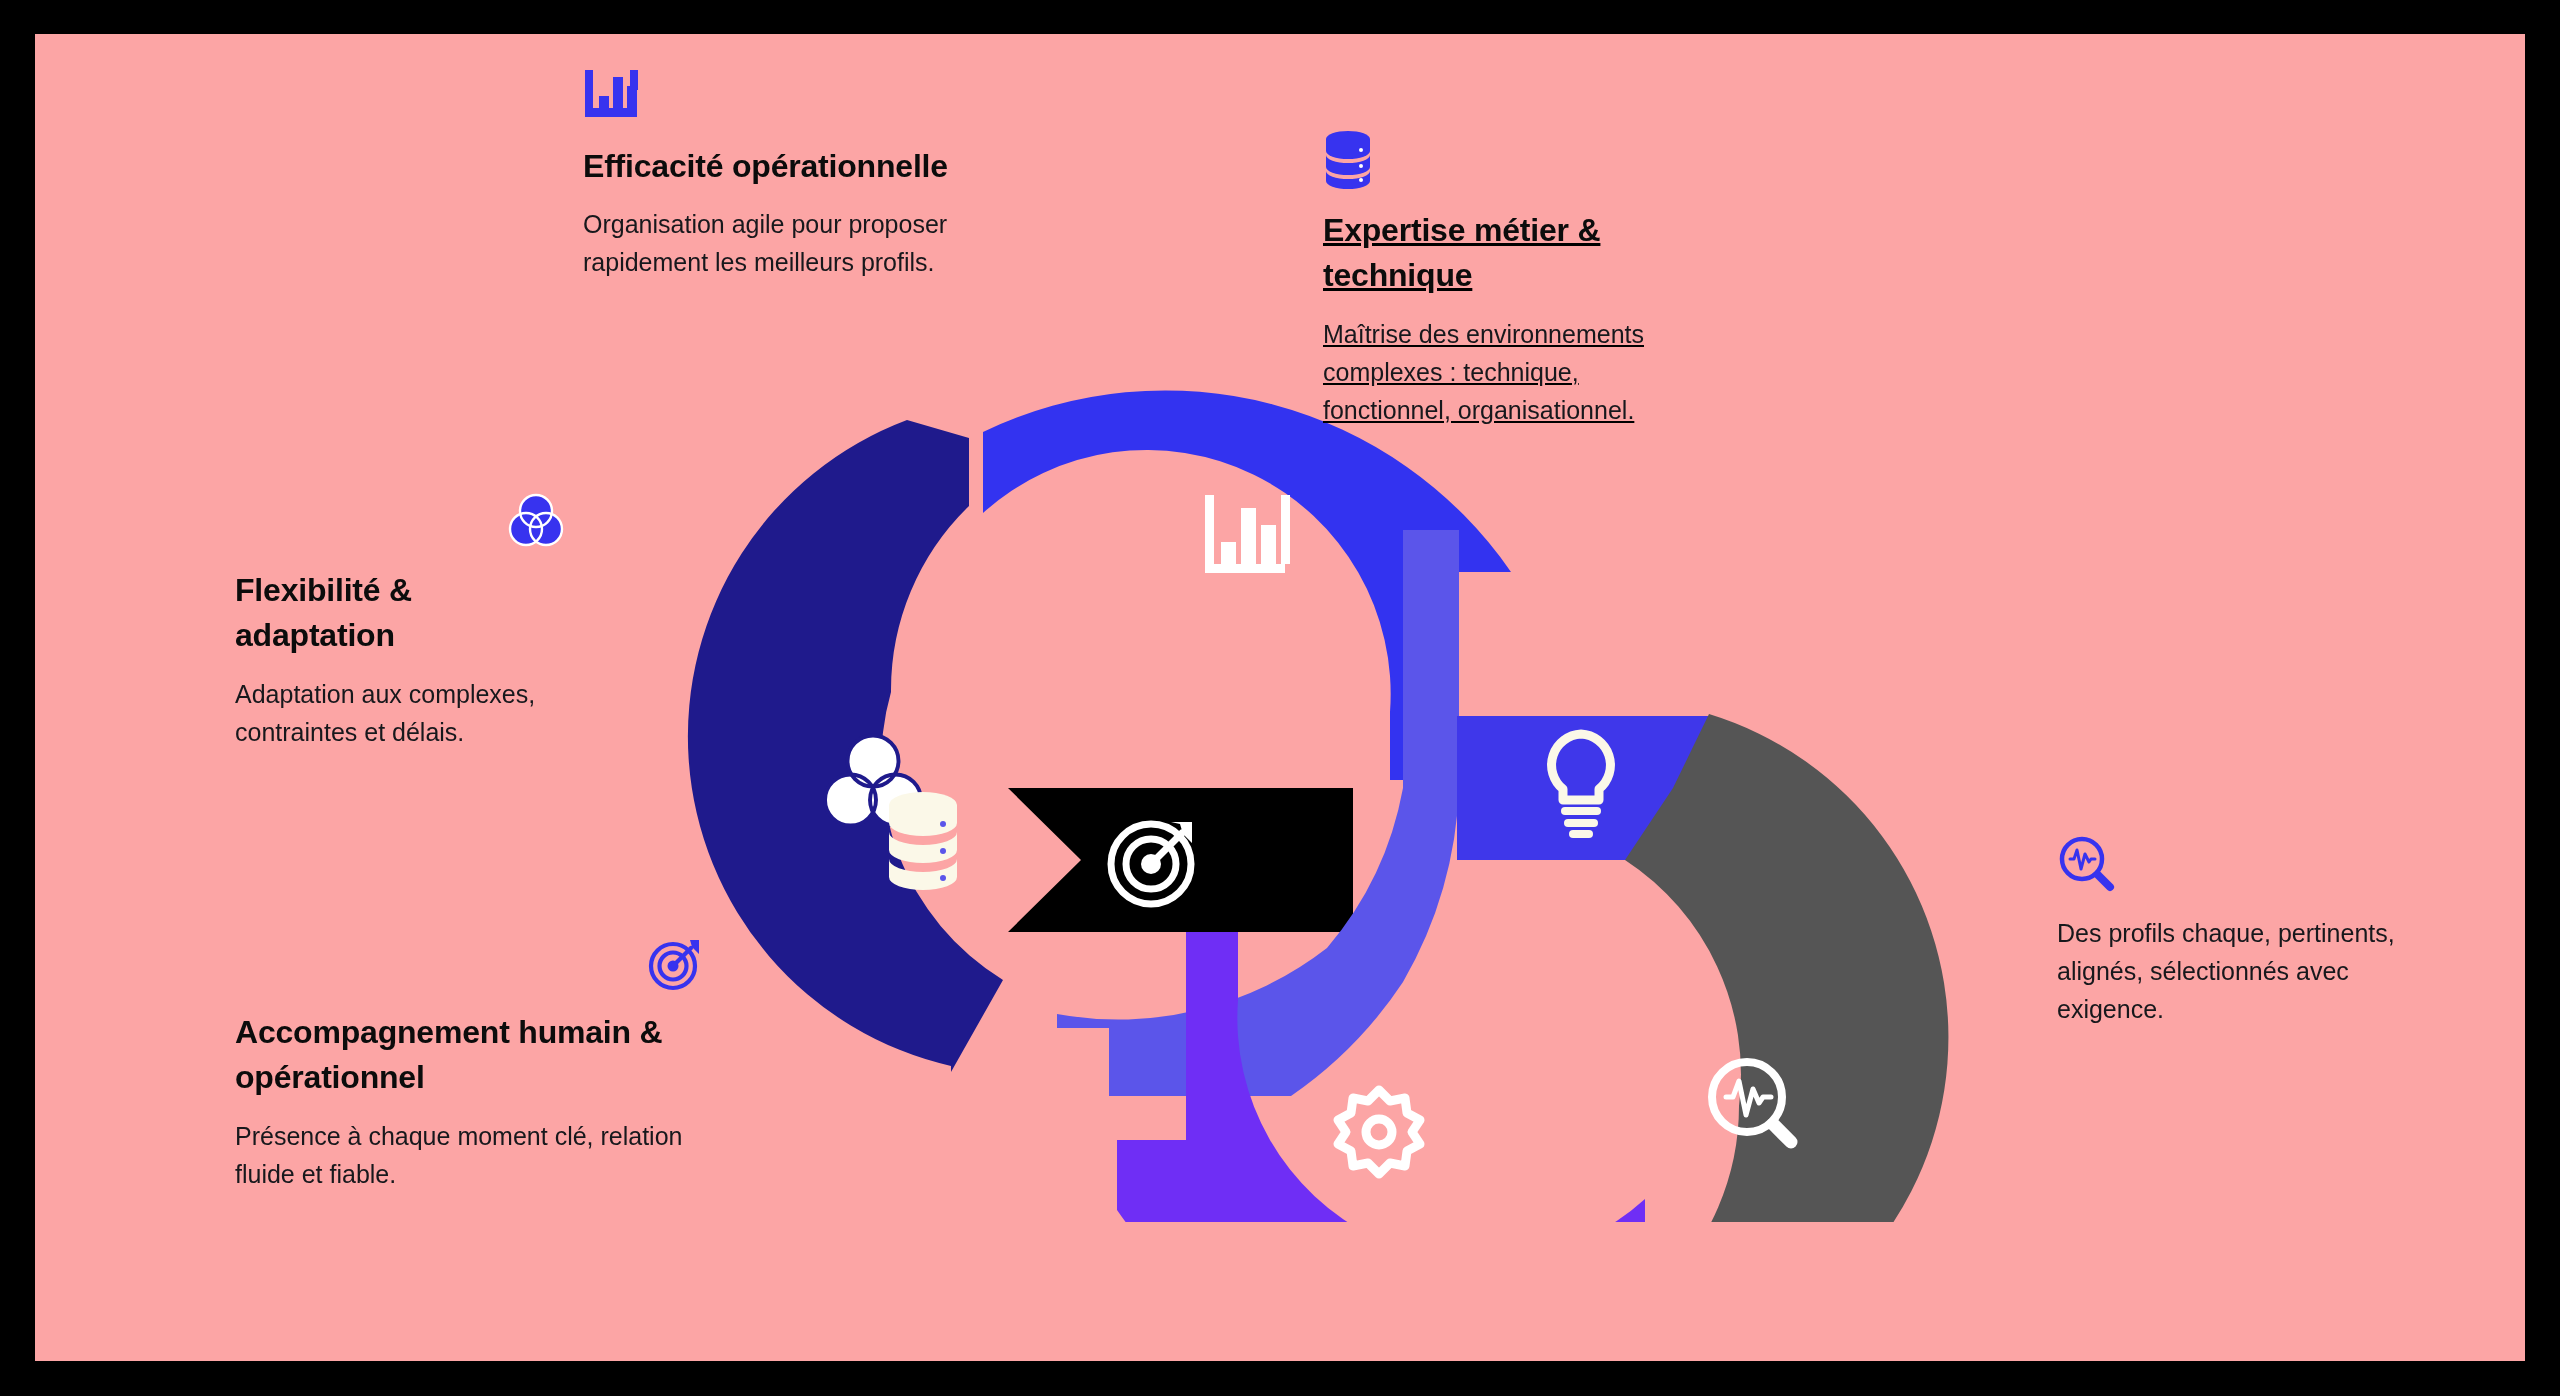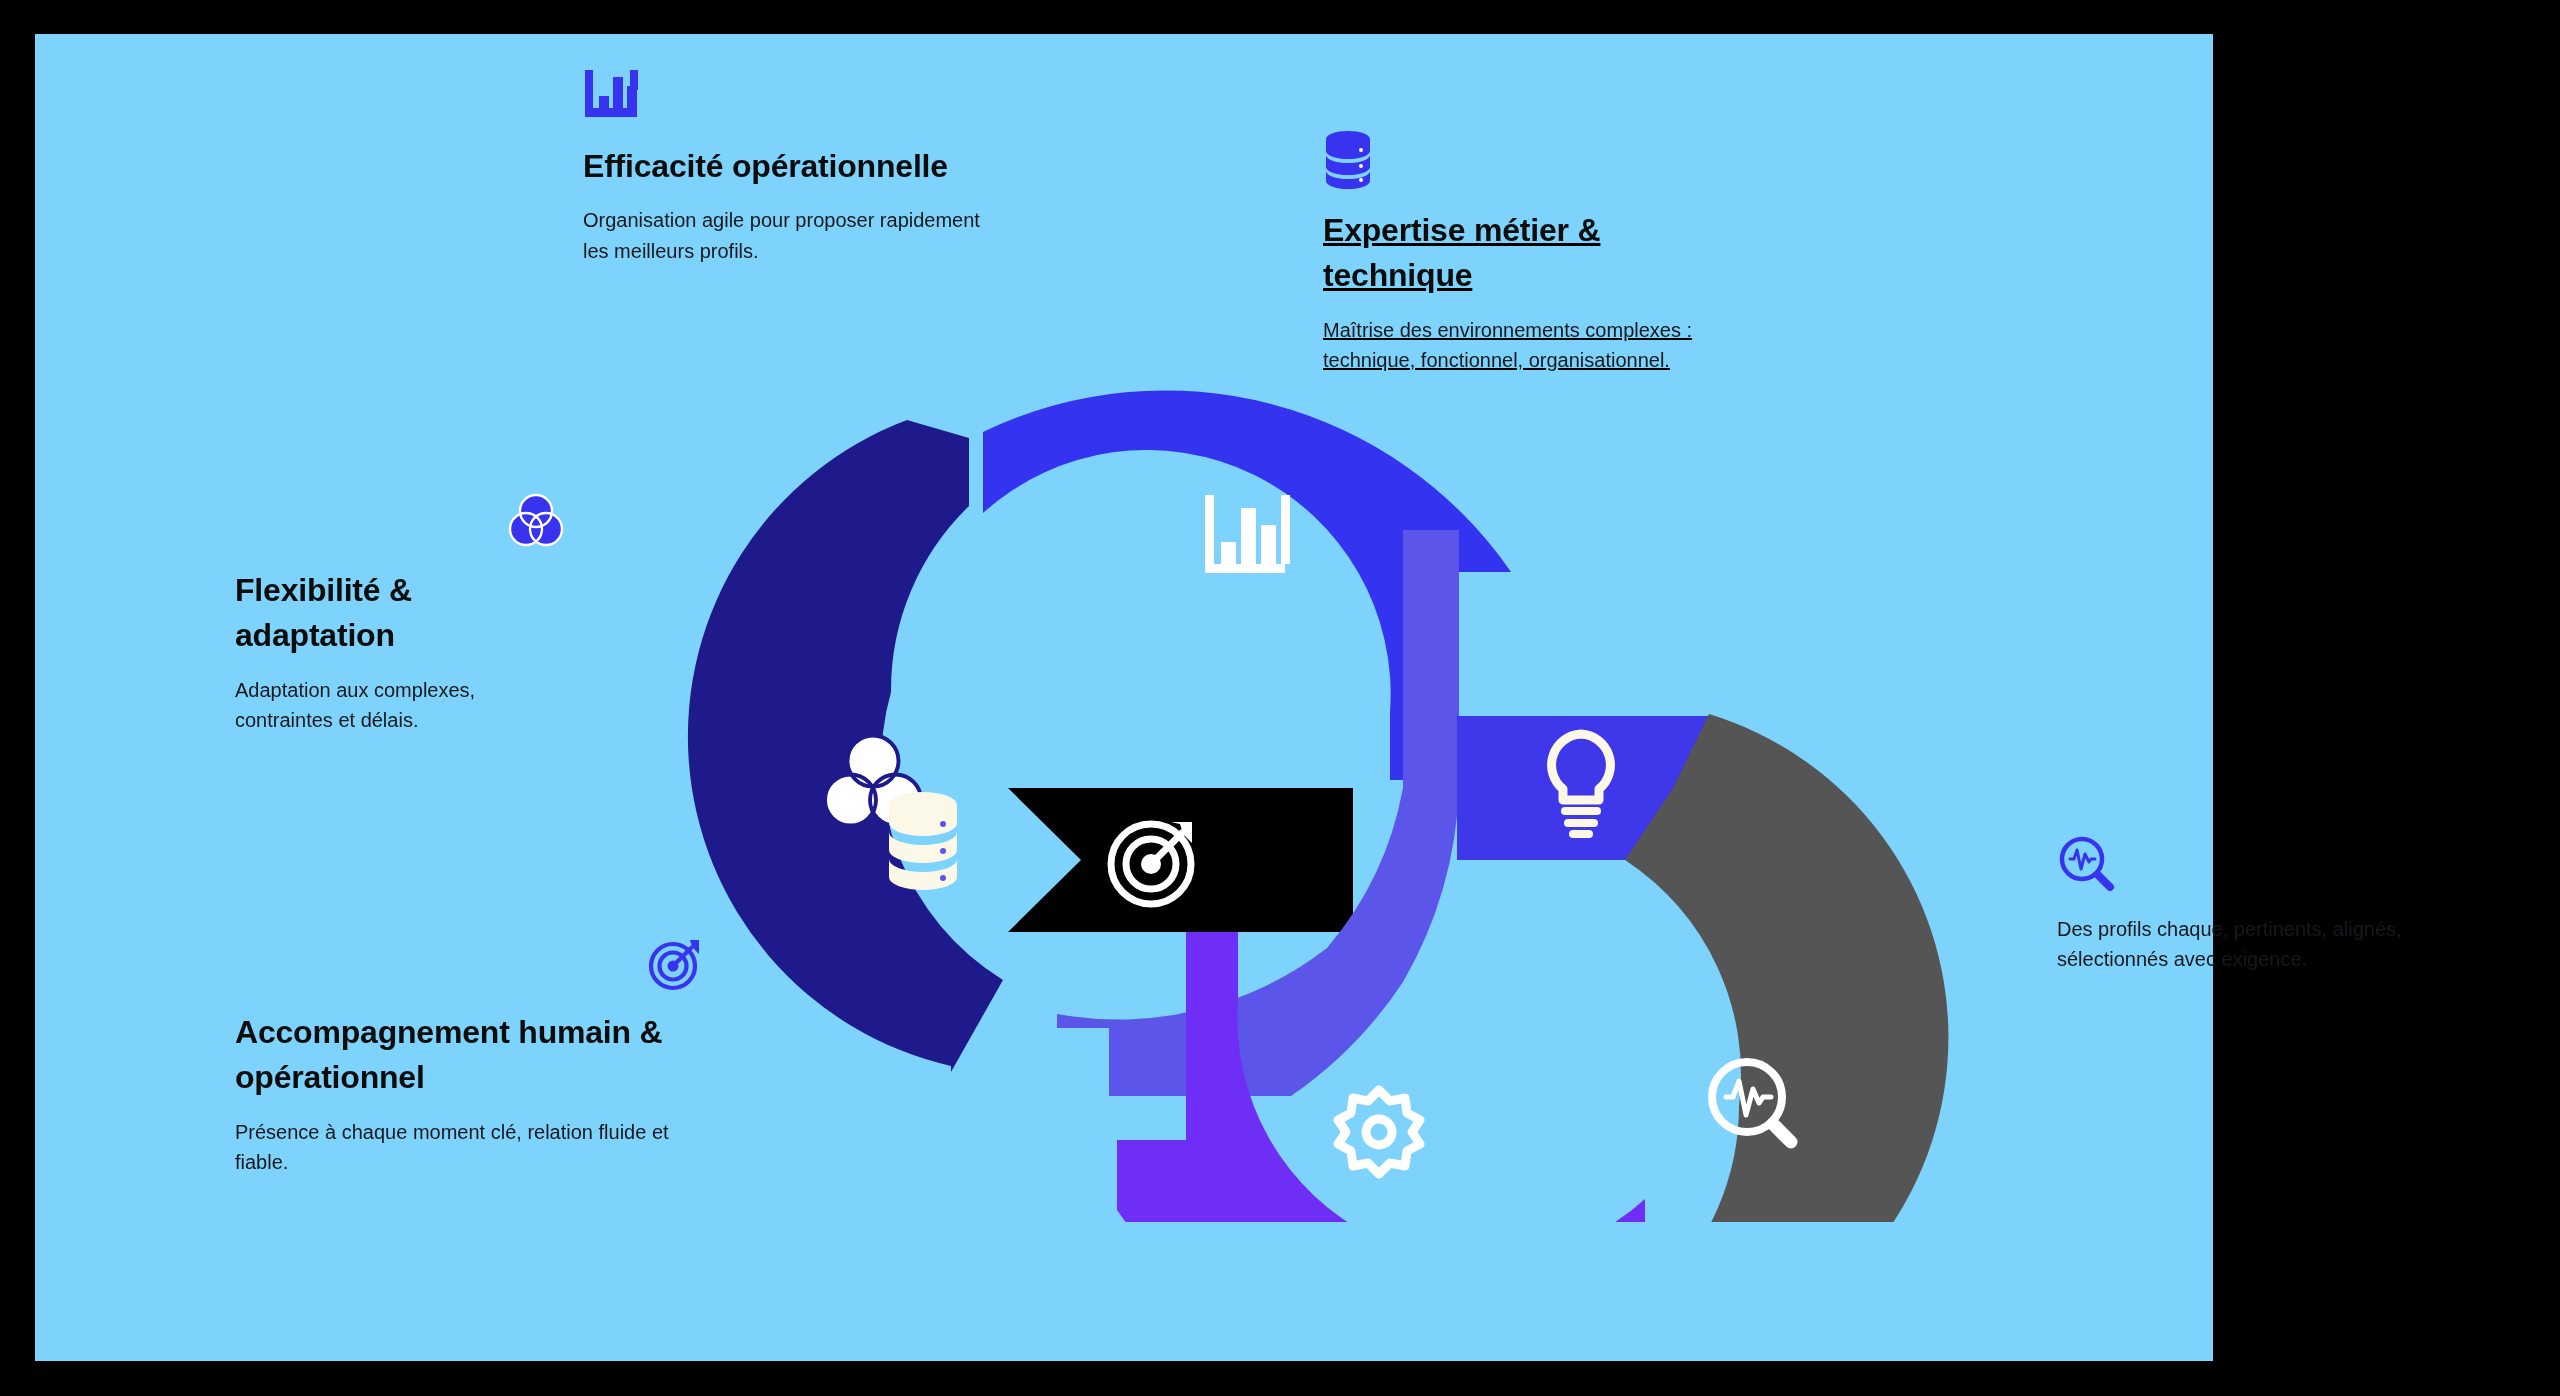--- a/index.html
+++ b/index.html
@@ -7,36 +7,36 @@
   html, body { margin:0; padding:0; }
   body {
     width:2560px; height:1396px;
     background:#000000;
     font-family:"Liberation Sans", sans-serif;
     overflow:hidden;
   }
   #frame {
     position:absolute;
     left:35px; top:34px;
-    width:2178px; height:1327px;
-    background:#7dd3fc;
+    width:2490px; height:1327px;
+    background:#fca5a5;
   }
   
   .block { position:absolute; }
   .block h3 {
     margin:0;
     font-size:32px;
     font-weight:700;
     line-height:1.42;
     color:#0c0c0c;
     letter-spacing:-0.2px;
   }
   .block p {
     margin:16px 0 0 0;
-    font-size:20px;
+    font-size:25px;
     font-weight:400;
     line-height:1.52;
     color:#17181c;
   }
   .al-left { text-align:left; }
   .al-right { text-align:left; }
   .icon-row { display:flex; margin-bottom:18px; }
   .icon-row.l { justify-content:flex-start; }
   .icon-row.r { justify-content:flex-end; }
 

